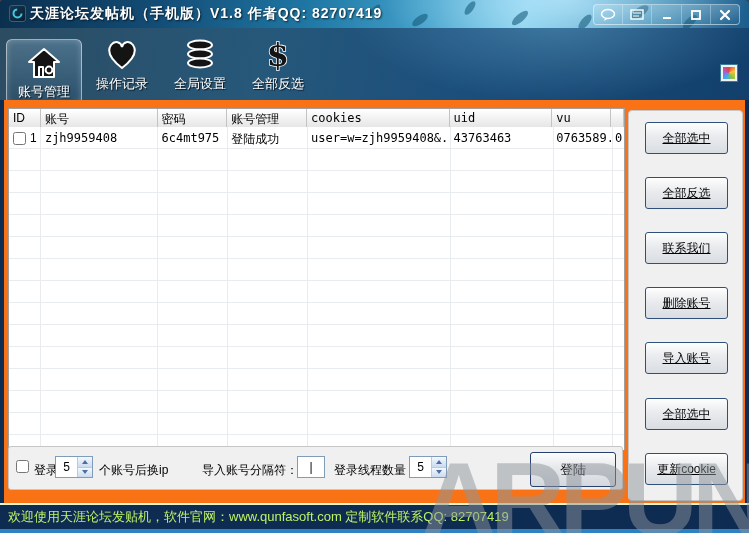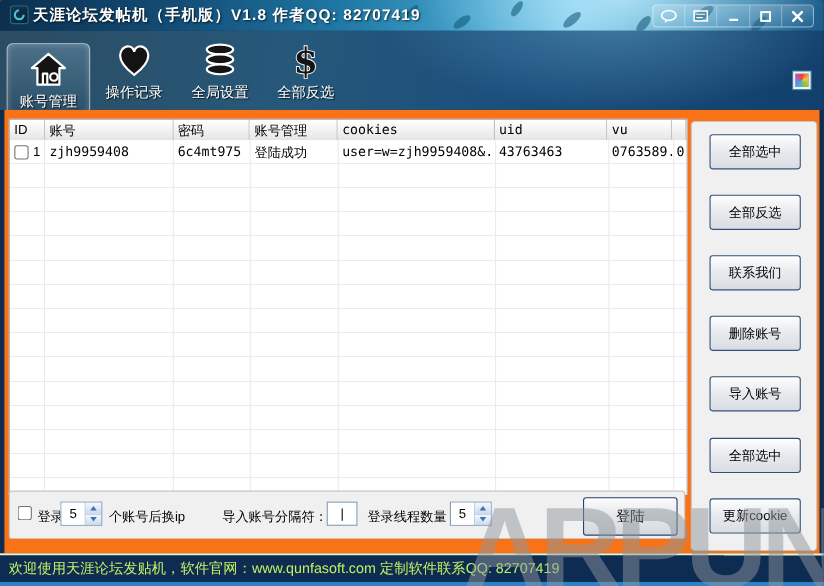--- a/index.html
+++ b/index.html
@@ -73,21 +73,21 @@
   .w-ck{width:143px}.w-uid{width:103px}.w-vu{width:59px}.w-x{width:13px}
   .rowchk { width:13px; height:13px; margin:-1px 4px 0 0; vertical-align:middle;
     accent-color:#fff; }
   
   #sidebox { position:absolute; left:624px; top:10px; width:115px; height:391px;
     border:1px solid #c6c6c6; border-radius:4px; background:#f0f0f0; }
   .sbtn { position:absolute; left:16px; width:83px; height:32px;
     border:1px solid #30507c; border-radius:3px;
     background:linear-gradient(180deg,#fefefe,#e9ebee 45%,#d9dde2);
     box-shadow:inset 0 1px 0 #fff; font-size:12px; color:#000; cursor:default;
-    font-family:"Liberation Sans", sans-serif; }
+    font-family:"Liberation Sans", sans-serif;text-decoration:underline; }
   
   #bottombox { position:absolute; left:4px; top:346px; width:615px; height:44px;
     border:1px solid #c6c6c6; border-radius:3px; background:#f0f0f0; }
   .blabel { position:absolute; top:15px; font-size:12px; color:#000; white-space:nowrap; }
   .chk { position:absolute; width:13px; height:13px; }
   .spinner { position:absolute; top:9px; width:38px; height:22px; display:flex;
     border:1px solid #7f9db9; background:#fff; }
   .spinval { flex:1; border:none; width:20px; text-align:center; font-size:12px; outline:none; background:#fff; }
   .spinbtns { width:15px; display:flex; flex-direction:column; border-left:1px solid #b5cbe6; }
   .spinbtn { flex:1; background:linear-gradient(180deg,#f4f8fd,#cadbf0); border:none;

